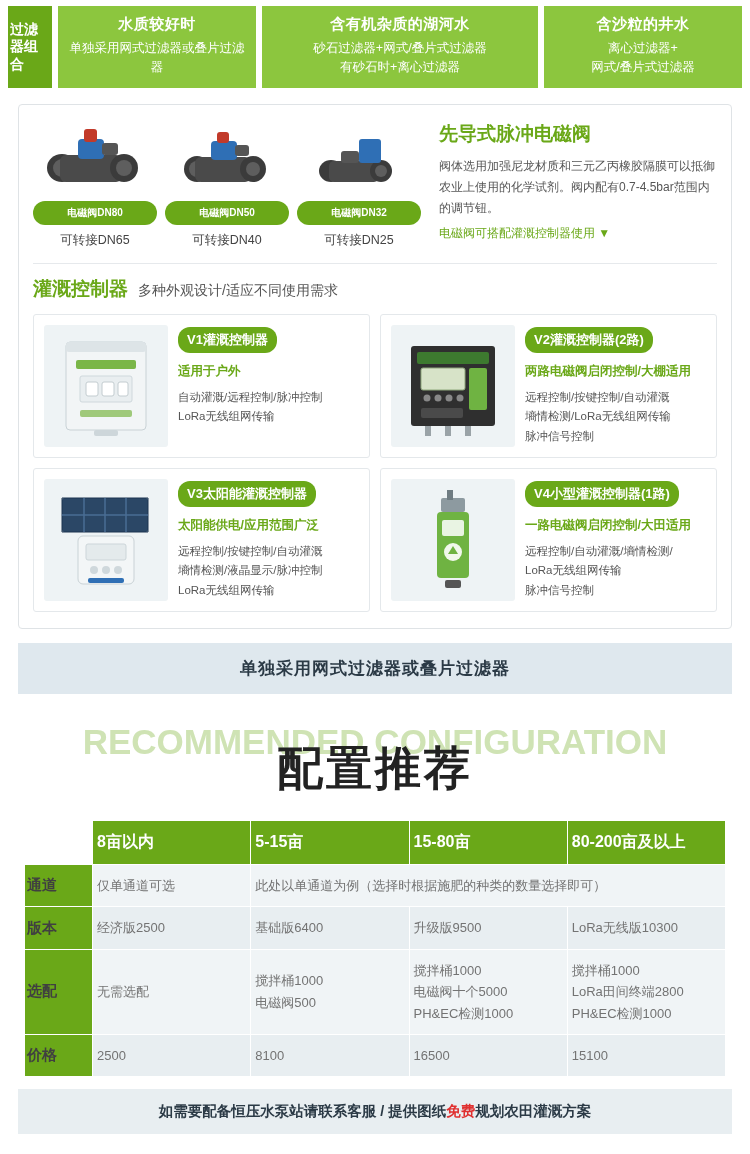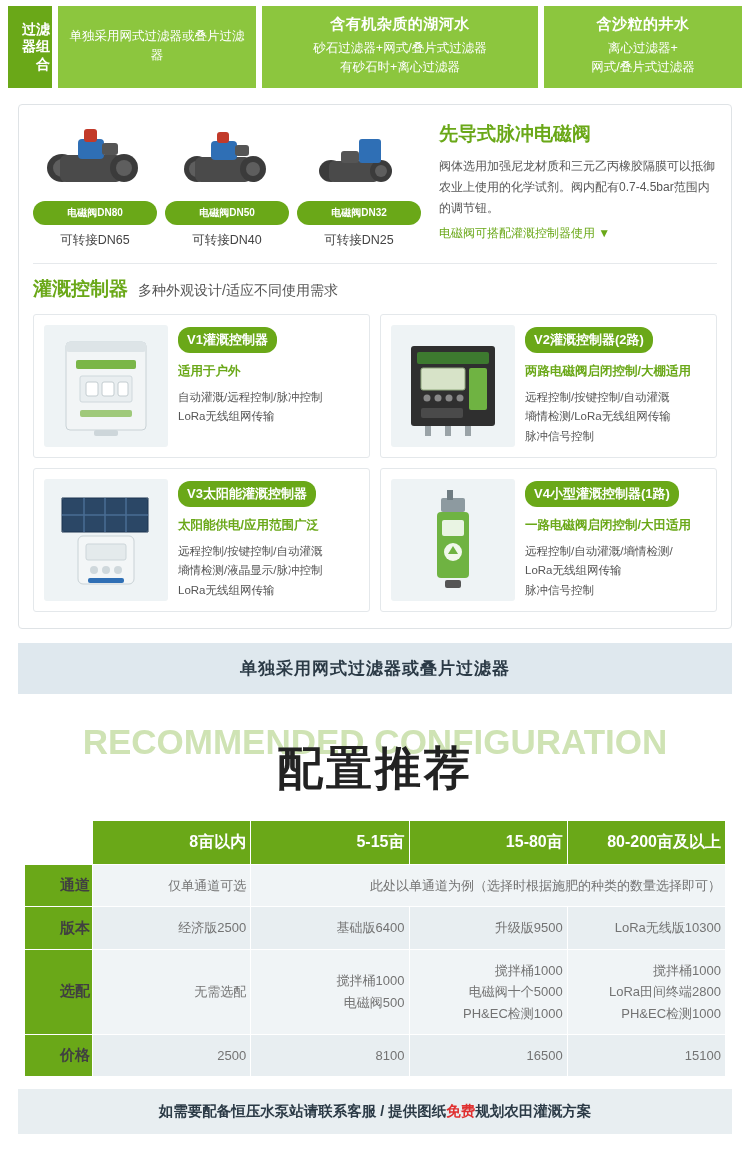--- a/index.html
+++ b/index.html
@@ -20,21 +20,21 @@
   }
   .filter-label {
     width: 44px;
     background: #6aa818;
     color: #fff;
     font-size: 14px;
     font-weight: bold;
     display: flex;
     align-items: center;
     justify-content: center;
-    text-align: right;
+    text-align: left;
     line-height: 1.25;
     padding: 4px 2px;
     flex-shrink: 0;
   }
   .filter-card {
     flex: 1;
     background: #8cc63e;
     color: #fff;
     text-align: center;
     padding: 9px 6px 10px 6px;
@@ -203,21 +203,21 @@
 
   
   .table-wrap { margin: 0 24px; }
   table.cfg {
     width: 100%;
     border-collapse: collapse;
     table-layout: fixed;
   }
   table.cfg td, table.cfg th {
     border: 1px solid #ffffff;
-    text-align: right;
+    text-align: left;
     vertical-align: middle;
   }
   .hdr-cell {
     background: #6aa818;
     color: #fff;
     font-size: 16px;
     font-weight: bold;
     padding: 11px 4px;
   }
   .hdr-corner { background: #ffffff; border: none !important; width: 68px; }
@@ -255,20 +255,21 @@
 </style>
 </head>
 <body>
 
 <div class="page">
 
   <div class="filter-strip">
     <div class="filter-label">过滤器组合</div>
 
     <div class="filter-card">
+      <div class="filter-card-title">水质较好时</div>
       <div class="filter-card-body">单独采用网式过滤器或叠片过滤器</div>
     </div>
 
     <div class="filter-card wide">
       <div class="filter-card-title">含有机杂质的湖河水</div>
       <div class="filter-card-body">砂石过滤器+网式/叠片式过滤器<br>有砂石时+离心过滤器</div>
     </div>
 
     <div class="filter-card">
       <div class="filter-card-title">含沙粒的井水</div>

